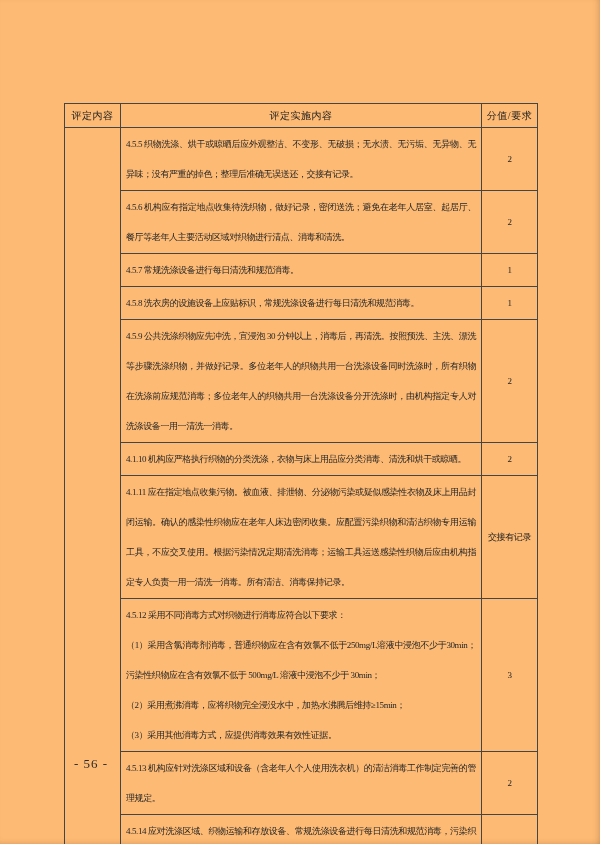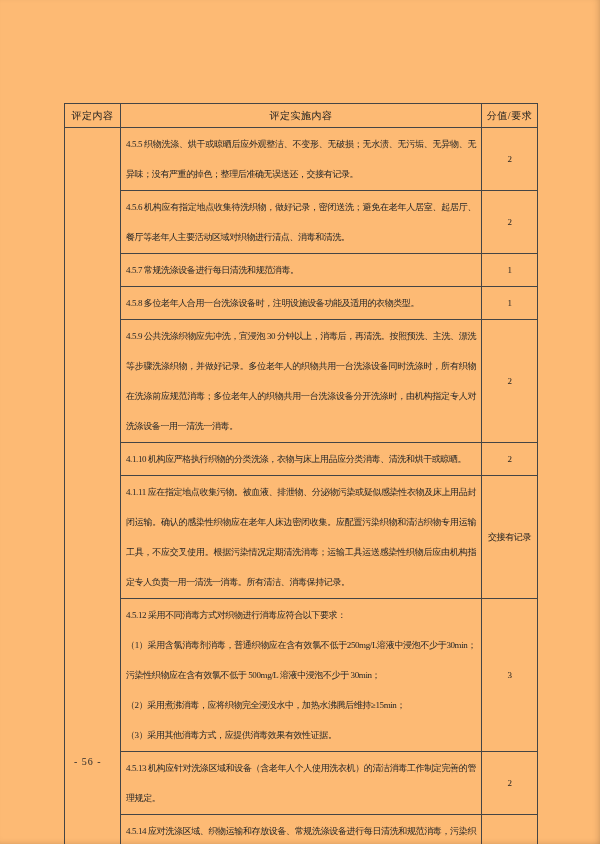--- a/index.html
+++ b/index.html
@@ -62,21 +62,21 @@
   }
   td.category-cell {
     font-size: 9px;
     padding: 1px 2px;
     text-align: center;
   }
   .page-number {
     position: absolute;
     left: 74px;
     top: 756px;
-    font-size: 10px;
+    font-size: 13px;
     letter-spacing: 1px;
     color: #2a2a2a;
   }
 </style>
 </head>
 <body>
 
 <div class="page">
 
   <table class="assessment">
@@ -100,21 +100,21 @@
         </tr>
         <tr>
           <td class="content-cell">4.5.6 机构应有指定地点收集待洗织物，做好记录，密闭送洗；避免在老年人居室、起居厅、餐厅等老年人主要活动区域对织物进行清点、消毒和清洗。</td>
           <td class="score-cell">2</td>
         </tr>
         <tr>
           <td class="content-cell">4.5.7 常规洗涤设备进行每日清洗和规范消毒。</td>
           <td class="score-cell">1</td>
         </tr>
         <tr>
-          <td class="content-cell">4.5.8 多位老年人合用一台洗涤设备时，注明设施设备功能及适用的衣物类型。</td>
+          <td class="content-cell">4.5.8 洗衣房的设施设备上应贴标识，常规洗涤设备进行每日清洗和规范消毒。</td>
           <td class="score-cell">1</td>
         </tr>
         <tr>
           <td class="content-cell">4.5.9 公共洗涤织物应先冲洗，宜浸泡 30 分钟以上，消毒后，再清洗。按照预洗、主洗、漂洗等步骤洗涤织物，并做好记录。多位老年人的织物共用一台洗涤设备同时洗涤时，所有织物在洗涤前应规范消毒；多位老年人的织物共用一台洗涤设备分开洗涤时，由机构指定专人对洗涤设备一用一清洗一消毒。</td>
           <td class="score-cell">2</td>
         </tr>
         <tr>
           <td class="content-cell">4.1.10 机构应严格执行织物的分类洗涤，衣物与床上用品应分类消毒、清洗和烘干或晾晒。</td>
           <td class="score-cell">2</td>
         </tr>

